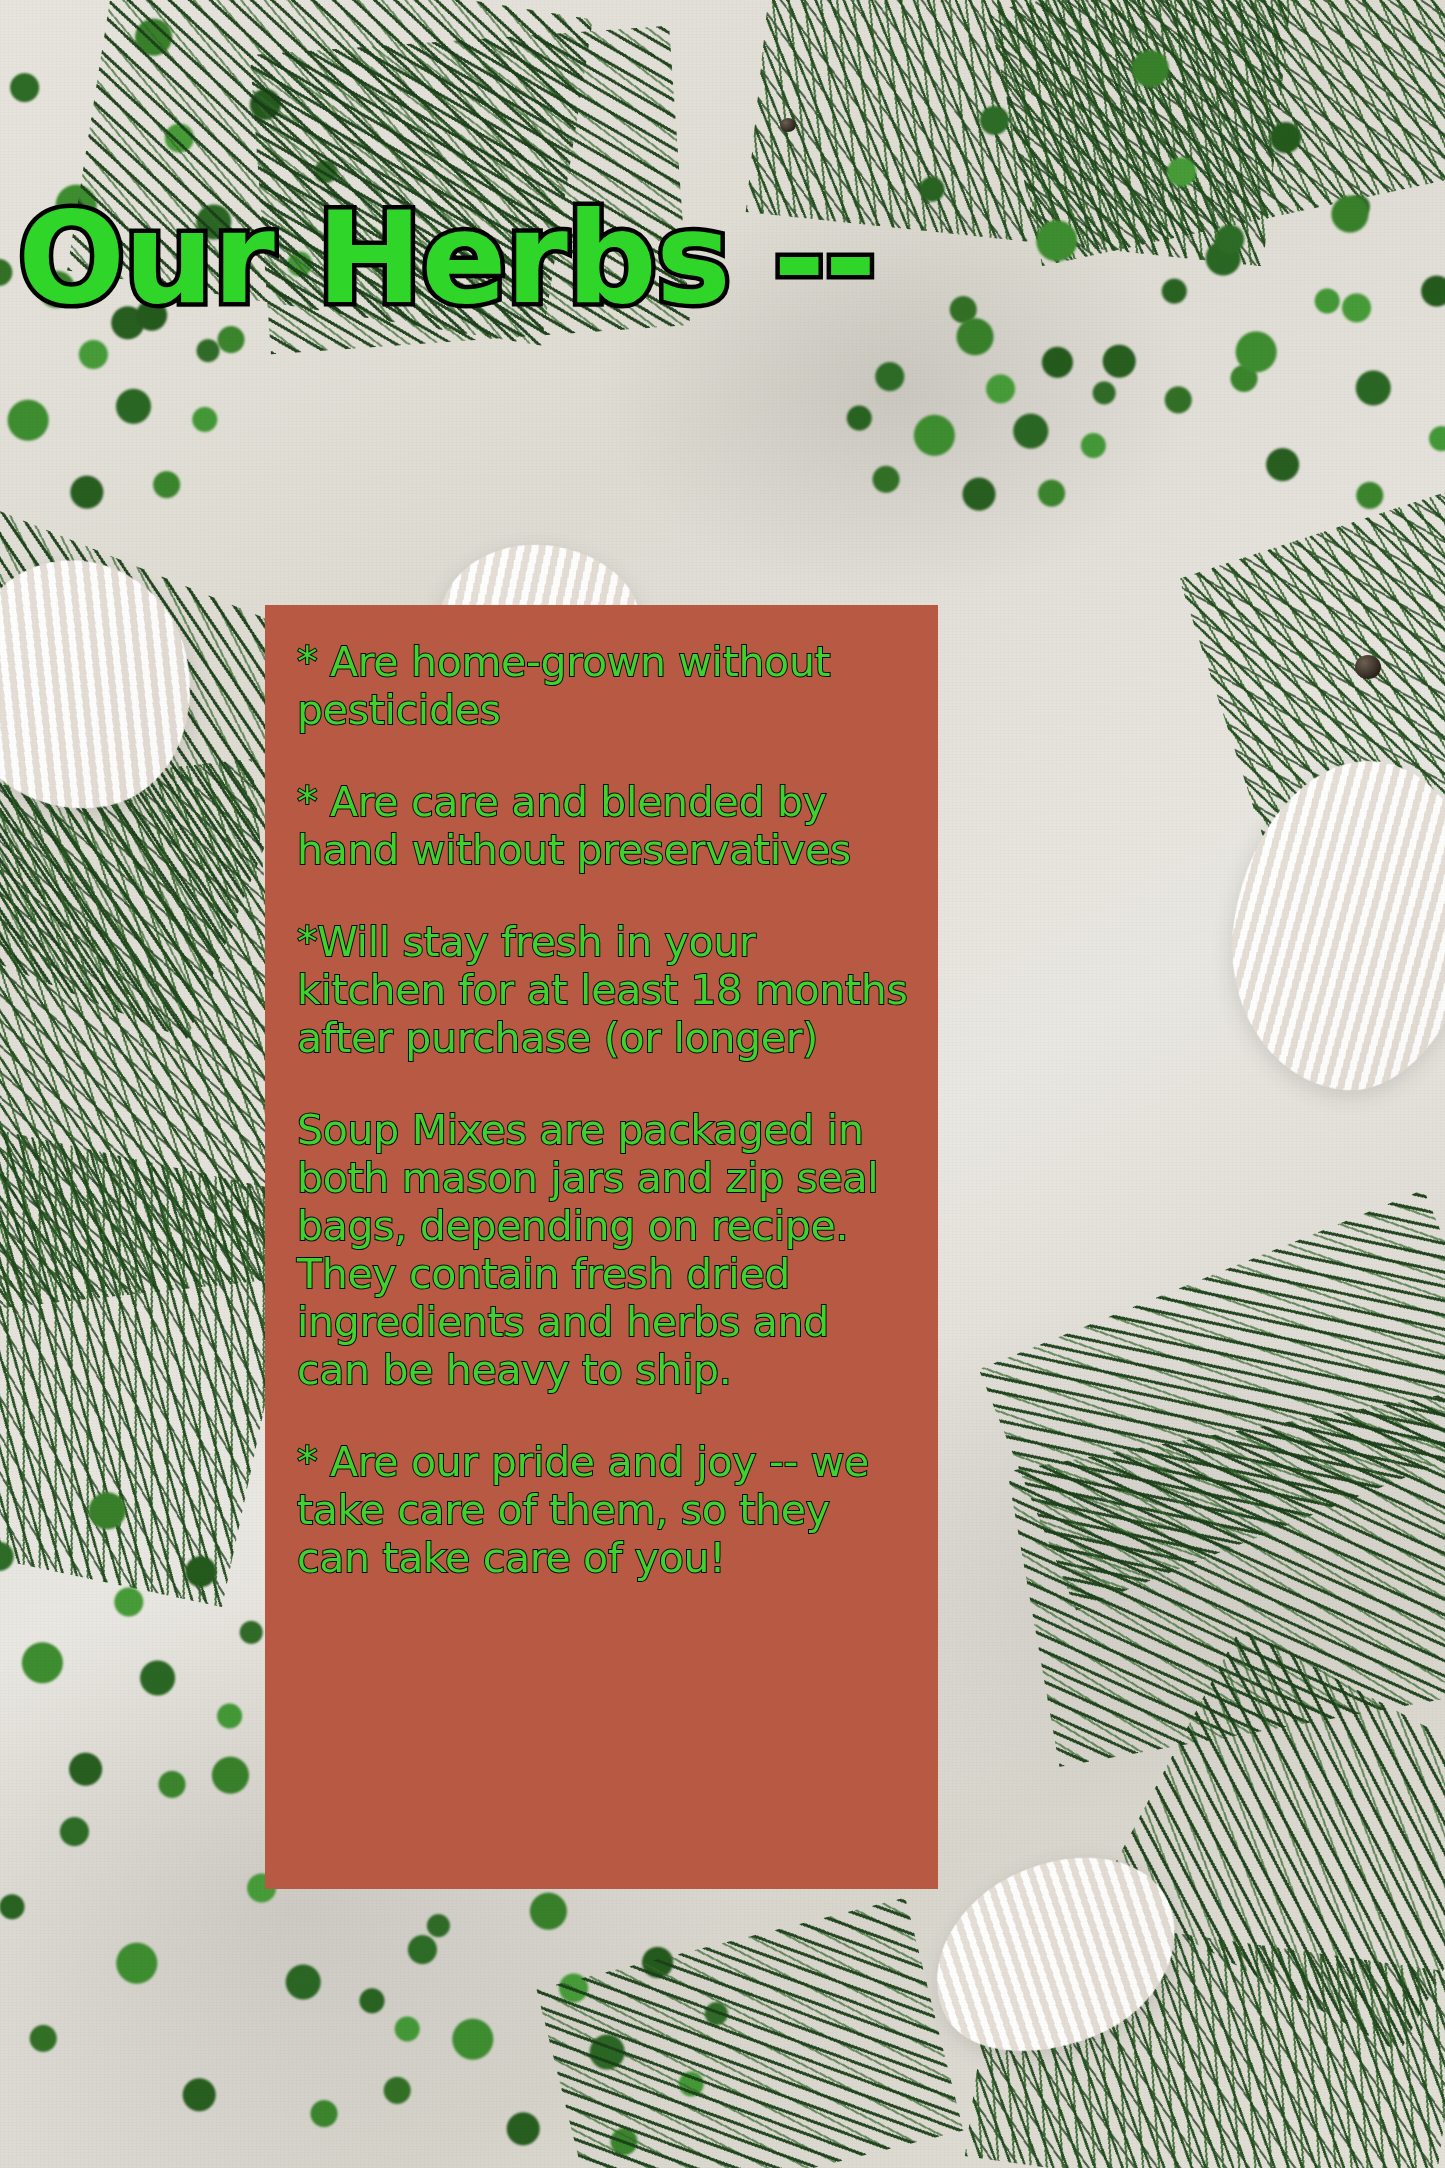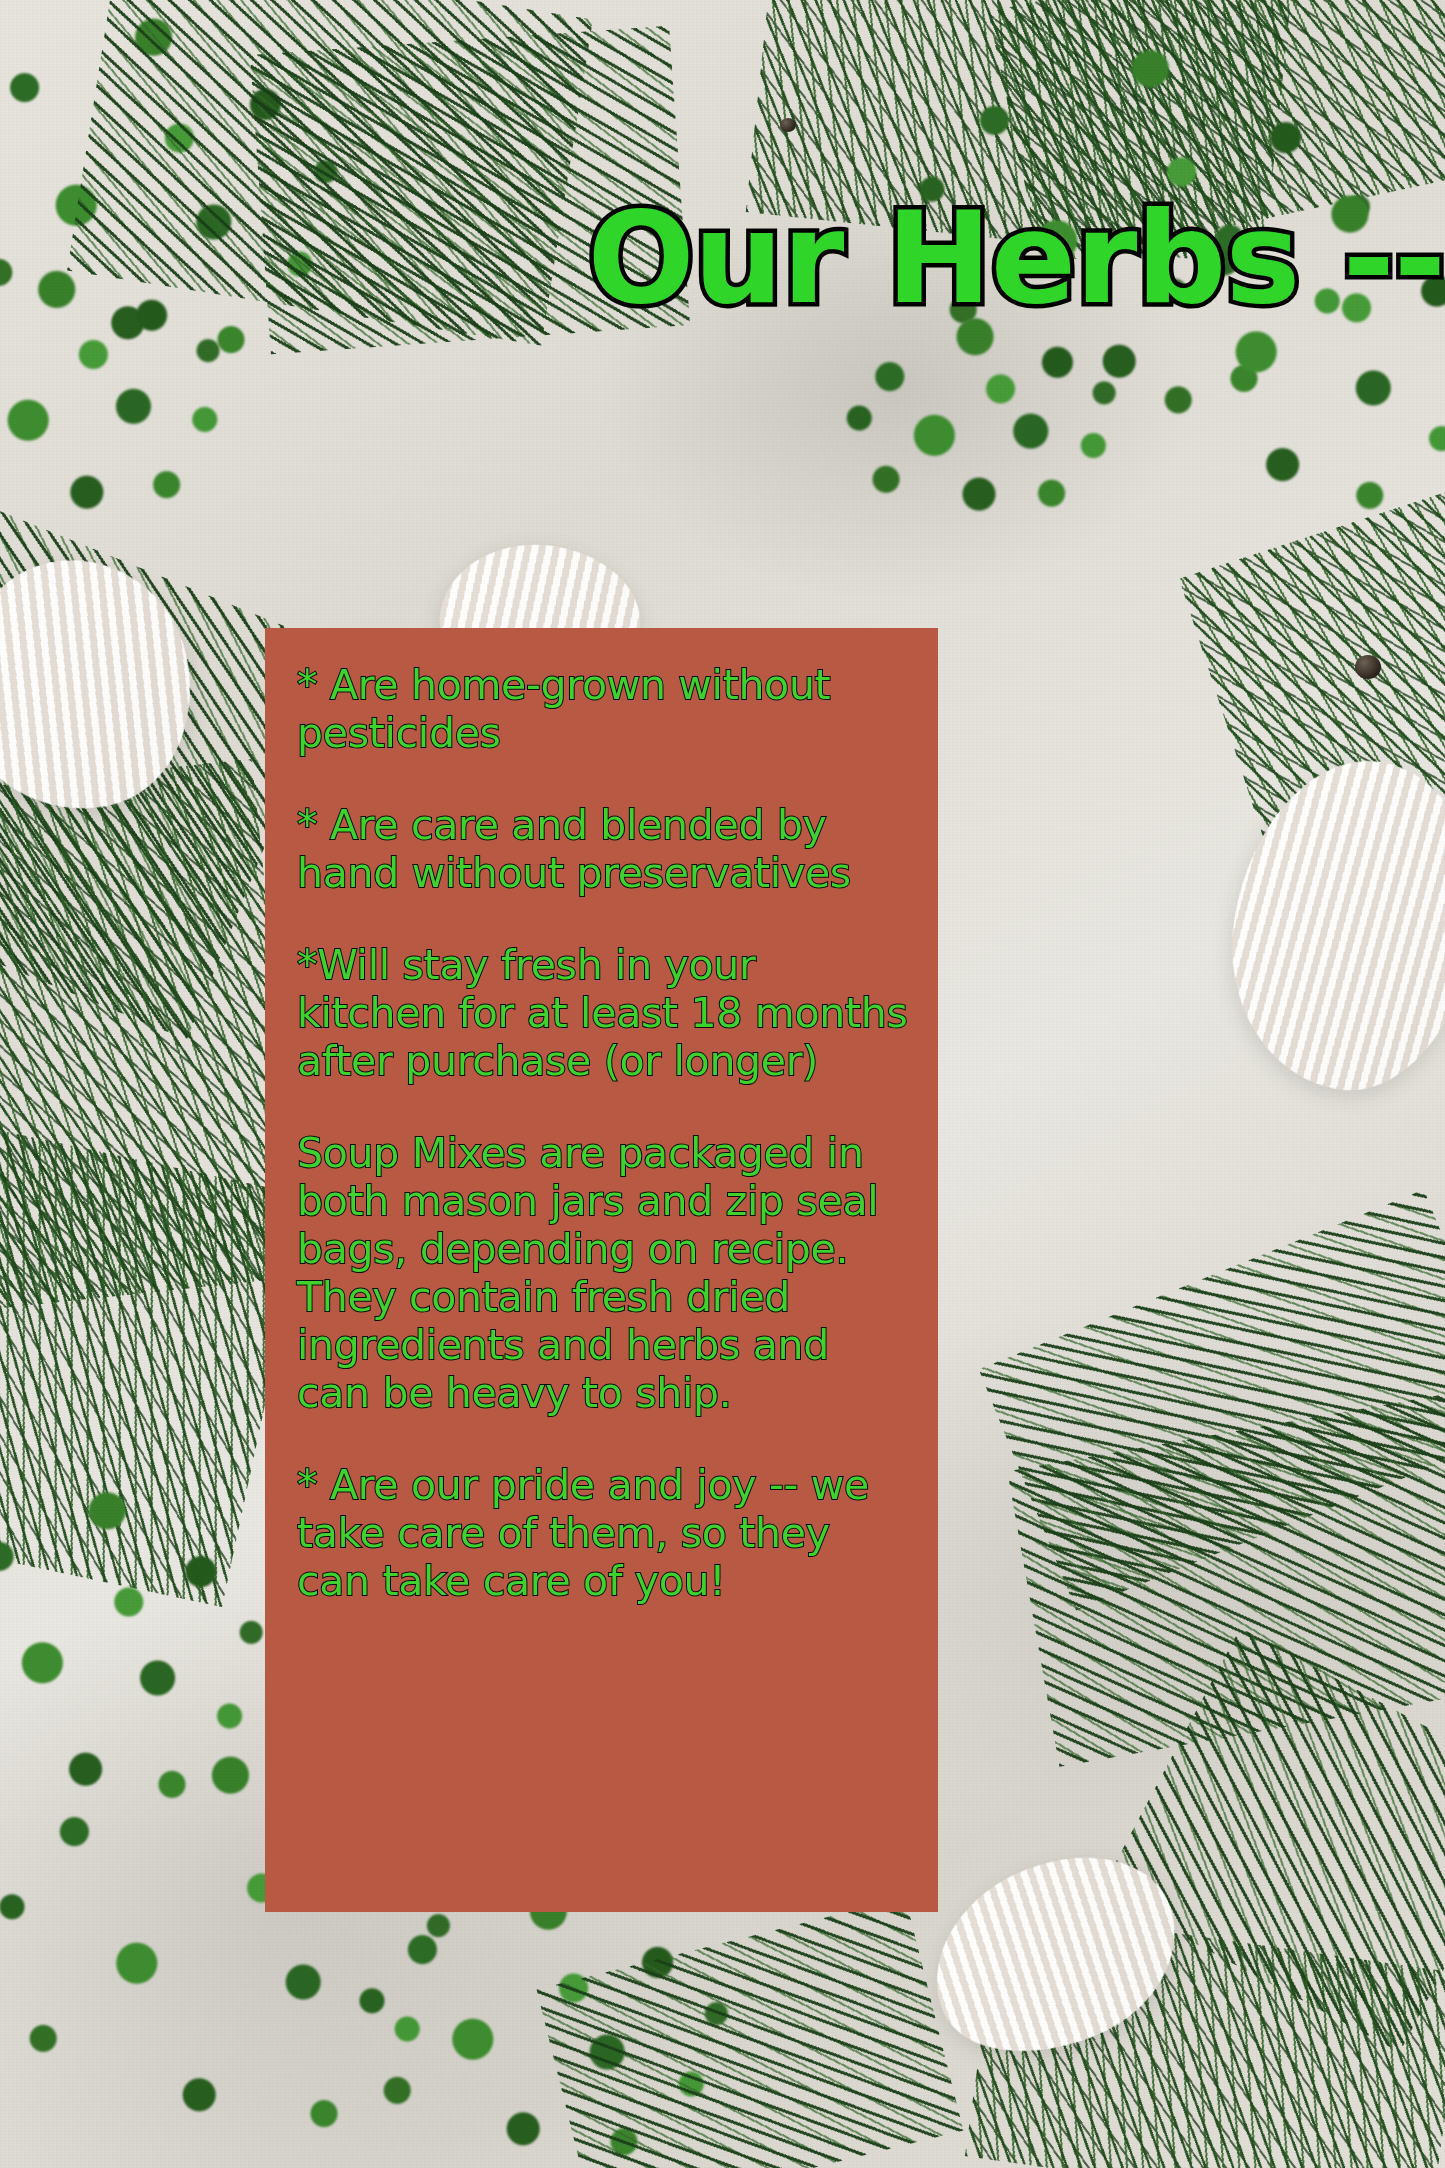--- a/index.html
+++ b/index.html
@@ -89,21 +89,21 @@
     background: radial-gradient(circle at 35% 32%, #6e6054, #2c241c 70%);
     filter: blur(.4px);
   }
 
   
   .title-wrap {
     position: absolute;
     left: 0;
     right: 0;
     top: 196px;
-    text-align: right;
+    text-align: left;
     padding-left: 18px;
   }
   .title {
     display: inline-block;
     font-family: "DejaVu Sans", sans-serif;
     font-weight: 700;
     font-size: 126px;
     line-height: 1.0;
     letter-spacing: -1px;
     color: #2fd629;
@@ -111,21 +111,21 @@
     paint-order: stroke fill;
     text-stroke: 9px #000;
     margin: 0;
     white-space: nowrap;
   }
 
   
   .panel {
     position: absolute;
     left: 265px;
-    top: 628px;
+    top: 605px;
     width: 673px;
     height: 1284px;
     background: #b85a43;
     box-sizing: border-box;
     padding: 34px 30px 30px 32px;
   }
   .panel-body {
     margin: 0;
   }
   .para {

